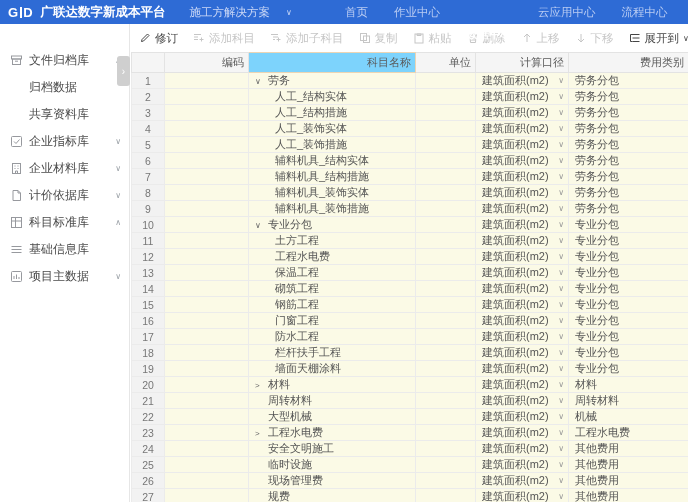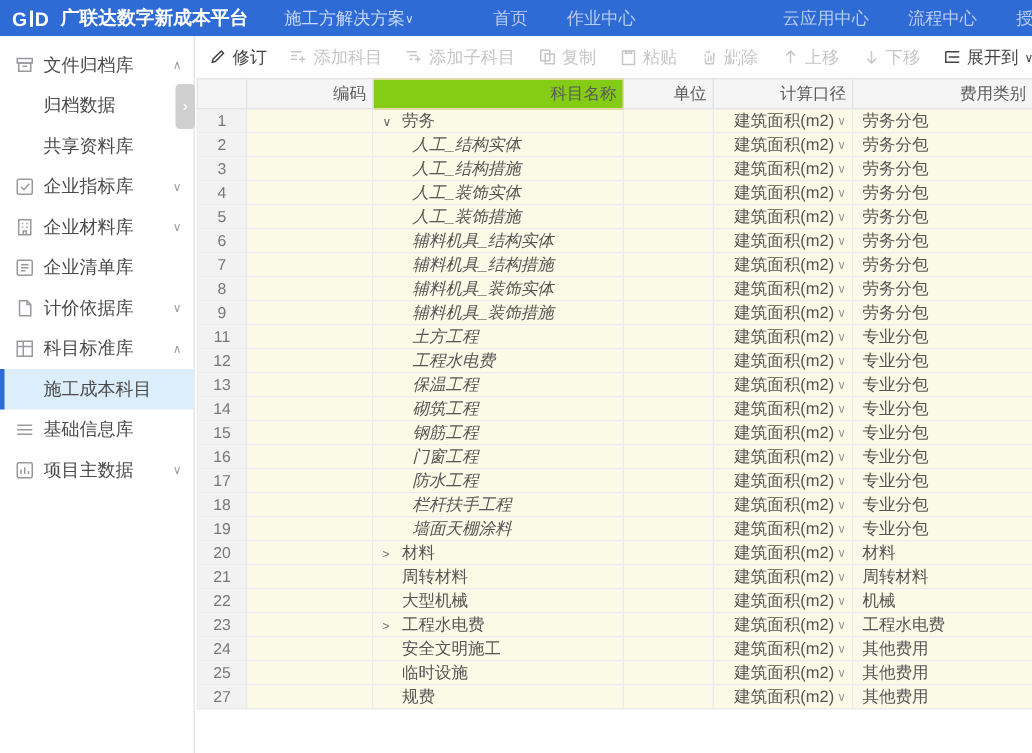--- a/index.html
+++ b/index.html
@@ -7,30 +7,30 @@
     font-family:"Liberation Sans", sans-serif; background:#fff; font-size:12px; color:#444; }
 
   
   .navbar { position:absolute; left:0; top:0; width:688px; height:24px;
     background:#2e6bd5; display:flex; align-items:center; color:#fff; z-index:30; }
   .logo { display:flex; align-items:center; margin:0 8px 0 8px; font-weight:bold;
     font-size:13px; letter-spacing:0; color:#fff; }
   .logo .bar { display:inline-block; width:2px; height:11px; background:#fff; margin:0 1.5px; }
   .app-title { font-size:12.5px; font-weight:bold; color:#fff; white-space:nowrap; }
   .solution { margin-left:24px; font-size:11.5px; color:#c9d7f6; display:flex; align-items:center;
-    gap:0; cursor:pointer; white-space:nowrap; }
+    gap:16px; cursor:pointer; white-space:nowrap; }
   .solution .chev { font-size:8px; color:#c9d7f6; }
   .nav-items { display:flex; height:100%; margin-left:40px; }
   .nav-item { display:flex; align-items:center; padding:0 13px; font-size:11.5px;
     color:#b9ccf3; cursor:pointer; white-space:nowrap; }
   .nav-item.active { background:#b91c1c; color:#fff; font-weight:bold;margin-top:34px; }
 
   
   .sidebar { position:absolute; left:0; top:24px; width:130px; bottom:0; background:#fff;
-    border-right:1px solid #e6e6e6; padding-top:6px; z-index:10; }
+    border-right:1px solid #e6e6e6; padding-top:23px; z-index:10; }
   .side-item { height:27px; display:flex; align-items:center; padding:0 8px 0 10px;
     cursor:pointer; color:#4a4a4a; font-size:12px; position:relative; }
   .side-item .s-icon { width:13px; height:13px; margin-right:6px; flex:0 0 13px; }
   .side-item.child { padding-left:29px; }
   .side-item .s-label { flex:1; white-space:nowrap; overflow:hidden; }
   .side-item .s-arrow { font-size:8px; color:#9aa0a6; margin-left:4px; }
   .side-item.selected { background:#dcedfb; }
   .side-item.selected::before { content:""; position:absolute; left:0; top:0; bottom:0;
     width:3px; background:#2e6bd5; }
   .collapse-handle { position:absolute; left:117px; top:56px; width:13px; height:30px;
@@ -47,30 +47,30 @@
   .tbtn.disabled { color:#c6c6c6; cursor:default; }
   .tbtn .t-chev { font-size:8px; }
 
   
   .grid-wrap { position:absolute; left:0; top:28px; right:0; bottom:0; overflow:hidden; }
   table.grid { border-collapse:collapse; table-layout:fixed; width:557px; }
   .grid col.c0{width:33px}.grid col.c1{width:84px}.grid col.c2{width:167px}
   .grid col.c3{width:60px}.grid col.c4{width:93px}.grid col.c5{width:120px}
   .grid th { height:20px; background:#f5f5f5; border:1px solid #e3e3e3; font-weight:normal;
     font-size:11px; color:#5a5a5a; text-align:right; padding:0 4px; }
-  .grid th.name-h { background:#84cc16; border-color:#ecd5b4; }
+  .grid th.name-h { background:#7dd3fc; border-color:#ecd5b4; }
   .grid td { height:16px; border:1px solid #ebebeb; background:#fbfae6; font-size:11px;
     color:#555; padding:0 6px; white-space:nowrap; overflow:hidden; }
   .grid td.c-num { background:#f2f2f2; color:#777; text-align:center; font-size:10.5px; padding:0 2px; }
   .grid td.c-name { padding-left:6px; }
-  .grid td.c-name[data-level="1"] { padding-left:13px;font-style:italic; }
+  .grid td.c-name[data-level="1"] { padding-left:13px; }
   .tree-arrow { display:inline-block; width:13px; font-size:8px; color:#666; }
   .grid td.c-basis { padding-right:4px; }
   .basis-inner { display:flex; align-items:center; }
-  .basis-inner .b-text { flex:1; overflow:hidden; white-space:nowrap;text-align:right; }
+  .basis-inner .b-text { flex:1; overflow:hidden; white-space:nowrap; }
   .basis-inner .dd { font-size:8px; color:#999; margin-left:2px; }
 </style>
 </head>
 <body>
 
 <div class="navbar">
   <span class="logo">
       <span>G</span>
       <span class="bar"></span>
       <span>D</span>
@@ -117,43 +117,33 @@
   <div class="side-item">
     <svg class="s-icon" viewBox="0 0 13 13" fill="none" stroke="#97999e" stroke-width="1">
         <rect x="2.5" y="1.5" width="8" height="10"></rect>
         <path d="M4.5 4h1M7.5 4h1M4.5 6.5h1M7.5 6.5h1M5.5 11.5V9h2v2.5"></path>
       </svg>
     <span class="s-label">企业材料库</span>
     <span class="s-arrow">∨</span>
   </div>
   <div class="side-item">
     <svg class="s-icon" viewBox="0 0 13 13" fill="none" stroke="#97999e" stroke-width="1">
-        <rect x="1.5" y="1.5" width="10" height="10" rx="1"></rect>
-        <path d="M4 4.5h5M4 6.5h5M4 8.5h3"></path>
-      </svg>
-    <span class="s-label">企业清单库</span>
-  </div>
-  <div class="side-item">
-    <svg class="s-icon" viewBox="0 0 13 13" fill="none" stroke="#97999e" stroke-width="1">
         <path d="M3 1.5h5l2.5 2.5v7.5H3z"></path>
         <path d="M8 1.5V4h2.5"></path>
       </svg>
     <span class="s-label">计价依据库</span>
     <span class="s-arrow">∨</span>
   </div>
   <div class="side-item">
     <svg class="s-icon" viewBox="0 0 13 13" fill="none" stroke="#97999e" stroke-width="1">
         <rect x="1.5" y="1.5" width="10" height="10"></rect>
         <path d="M1.5 5h10M5.5 1.5v10"></path>
       </svg>
     <span class="s-label">科目标准库</span>
     <span class="s-arrow">∧</span>
-  </div>
-  <div class="side-item child selected">
-    <span class="s-label">施工成本科目</span>
   </div>
   <div class="side-item">
     <svg class="s-icon" viewBox="0 0 13 13" fill="none" stroke="#97999e" stroke-width="1">
         <path d="M1.5 3.5h10M1.5 6.5h10M1.5 9.5h10"></path>
       </svg>
     <span class="s-label">基础信息库</span>
   </div>
   <div class="side-item">
     <svg class="s-icon" viewBox="0 0 13 13" fill="none" stroke="#97999e" stroke-width="1">
         <rect x="1.5" y="1.5" width="10" height="10" rx="1"></rect>
@@ -368,20 +358,33 @@
             <td class="c-unit"></td>
             <td class="c-basis">
               <span class="basis-inner">
                 <span class="b-text">建筑面积(m2)</span>
                 <span class="dd">∨</span>
               </span>
             </td>
             <td class="c-cat">劳务分包</td>
           </tr>
 
+          <tr>
+            <td class="c-num">10</td>
+            <td class="c-code"></td>
+            <td class="c-name" data-level="0"><span class="tree-arrow">∨</span><span>专业分包</span></td>
+            <td class="c-unit"></td>
+            <td class="c-basis">
+              <span class="basis-inner">
+                <span class="b-text">建筑面积(m2)</span>
+                <span class="dd">∨</span>
+              </span>
+            </td>
+            <td class="c-cat">专业分包</td>
+          </tr>
 
           <tr>
             <td class="c-num">11</td>
             <td class="c-code"></td>
             <td class="c-name" data-level="1"><span class="tree-arrow"></span><span>土方工程</span></td>
             <td class="c-unit"></td>
             <td class="c-basis">
               <span class="basis-inner">
                 <span class="b-text">建筑面积(m2)</span>
                 <span class="dd">∨</span>
@@ -579,20 +582,33 @@
             <td class="c-unit"></td>
             <td class="c-basis">
               <span class="basis-inner">
                 <span class="b-text">建筑面积(m2)</span>
                 <span class="dd">∨</span>
               </span>
             </td>
             <td class="c-cat">其他费用</td>
           </tr>
 
+          <tr>
+            <td class="c-num">26</td>
+            <td class="c-code"></td>
+            <td class="c-name" data-level="0"><span class="tree-arrow"></span><span>现场管理费</span></td>
+            <td class="c-unit"></td>
+            <td class="c-basis">
+              <span class="basis-inner">
+                <span class="b-text">建筑面积(m2)</span>
+                <span class="dd">∨</span>
+              </span>
+            </td>
+            <td class="c-cat">其他费用</td>
+          </tr>
 
           <tr>
             <td class="c-num">27</td>
             <td class="c-code"></td>
             <td class="c-name" data-level="0"><span class="tree-arrow"></span><span>规费</span></td>
             <td class="c-unit"></td>
             <td class="c-basis">
               <span class="basis-inner">
                 <span class="b-text">建筑面积(m2)</span>
                 <span class="dd">∨</span>

